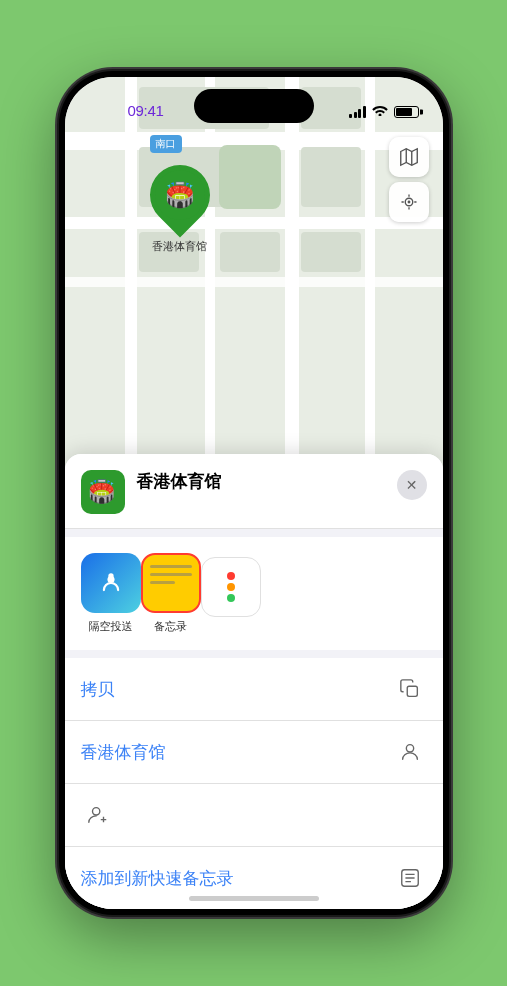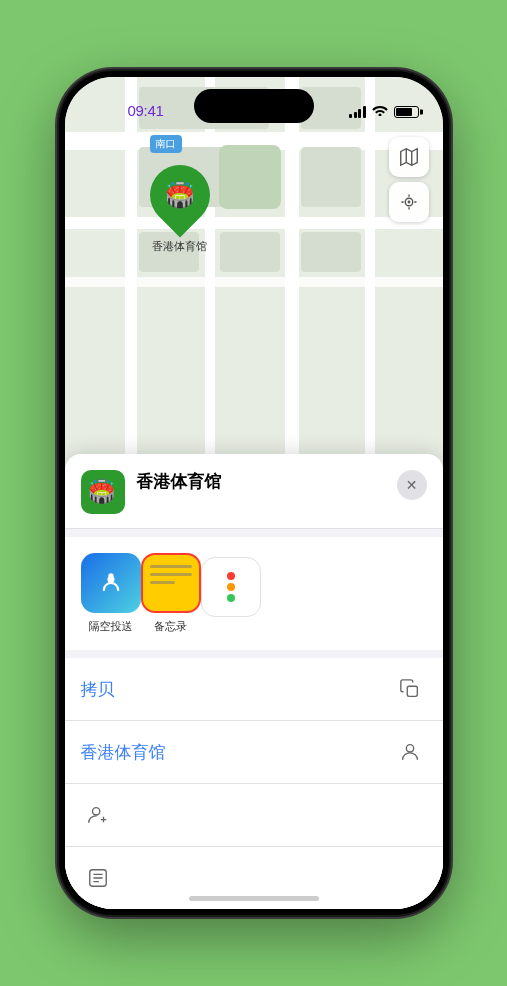--- a/index.html
+++ b/index.html
@@ -527,20 +527,21 @@
           <div class="action-icon-wrap">
             <svg width="22" height="22" viewBox="0 0 24 24" fill="none" stroke="#666" stroke-width="1.5">
               <circle cx="10" cy="8" r="4"></circle>
               <path d="M2 20c0-4 3.6-7 8-7" stroke-linecap="round"></path>
               <path d="M18 14v6M15 17h6"></path>
             </svg>
           </div>
         </div>
 
         <div class="action-item">
+          <span class="action-label">添加到新快速备忘录</span>
           <div class="action-icon-wrap">
             <svg width="22" height="22" viewBox="0 0 24 24" fill="none" stroke="#666" stroke-width="1.5">
               <rect x="3" y="3" width="18" height="18" rx="3"></rect>
               <path d="M7 8h10M7 12h10M7 16h6"></path>
             </svg>
           </div>
         </div>
 
 
       </div>

